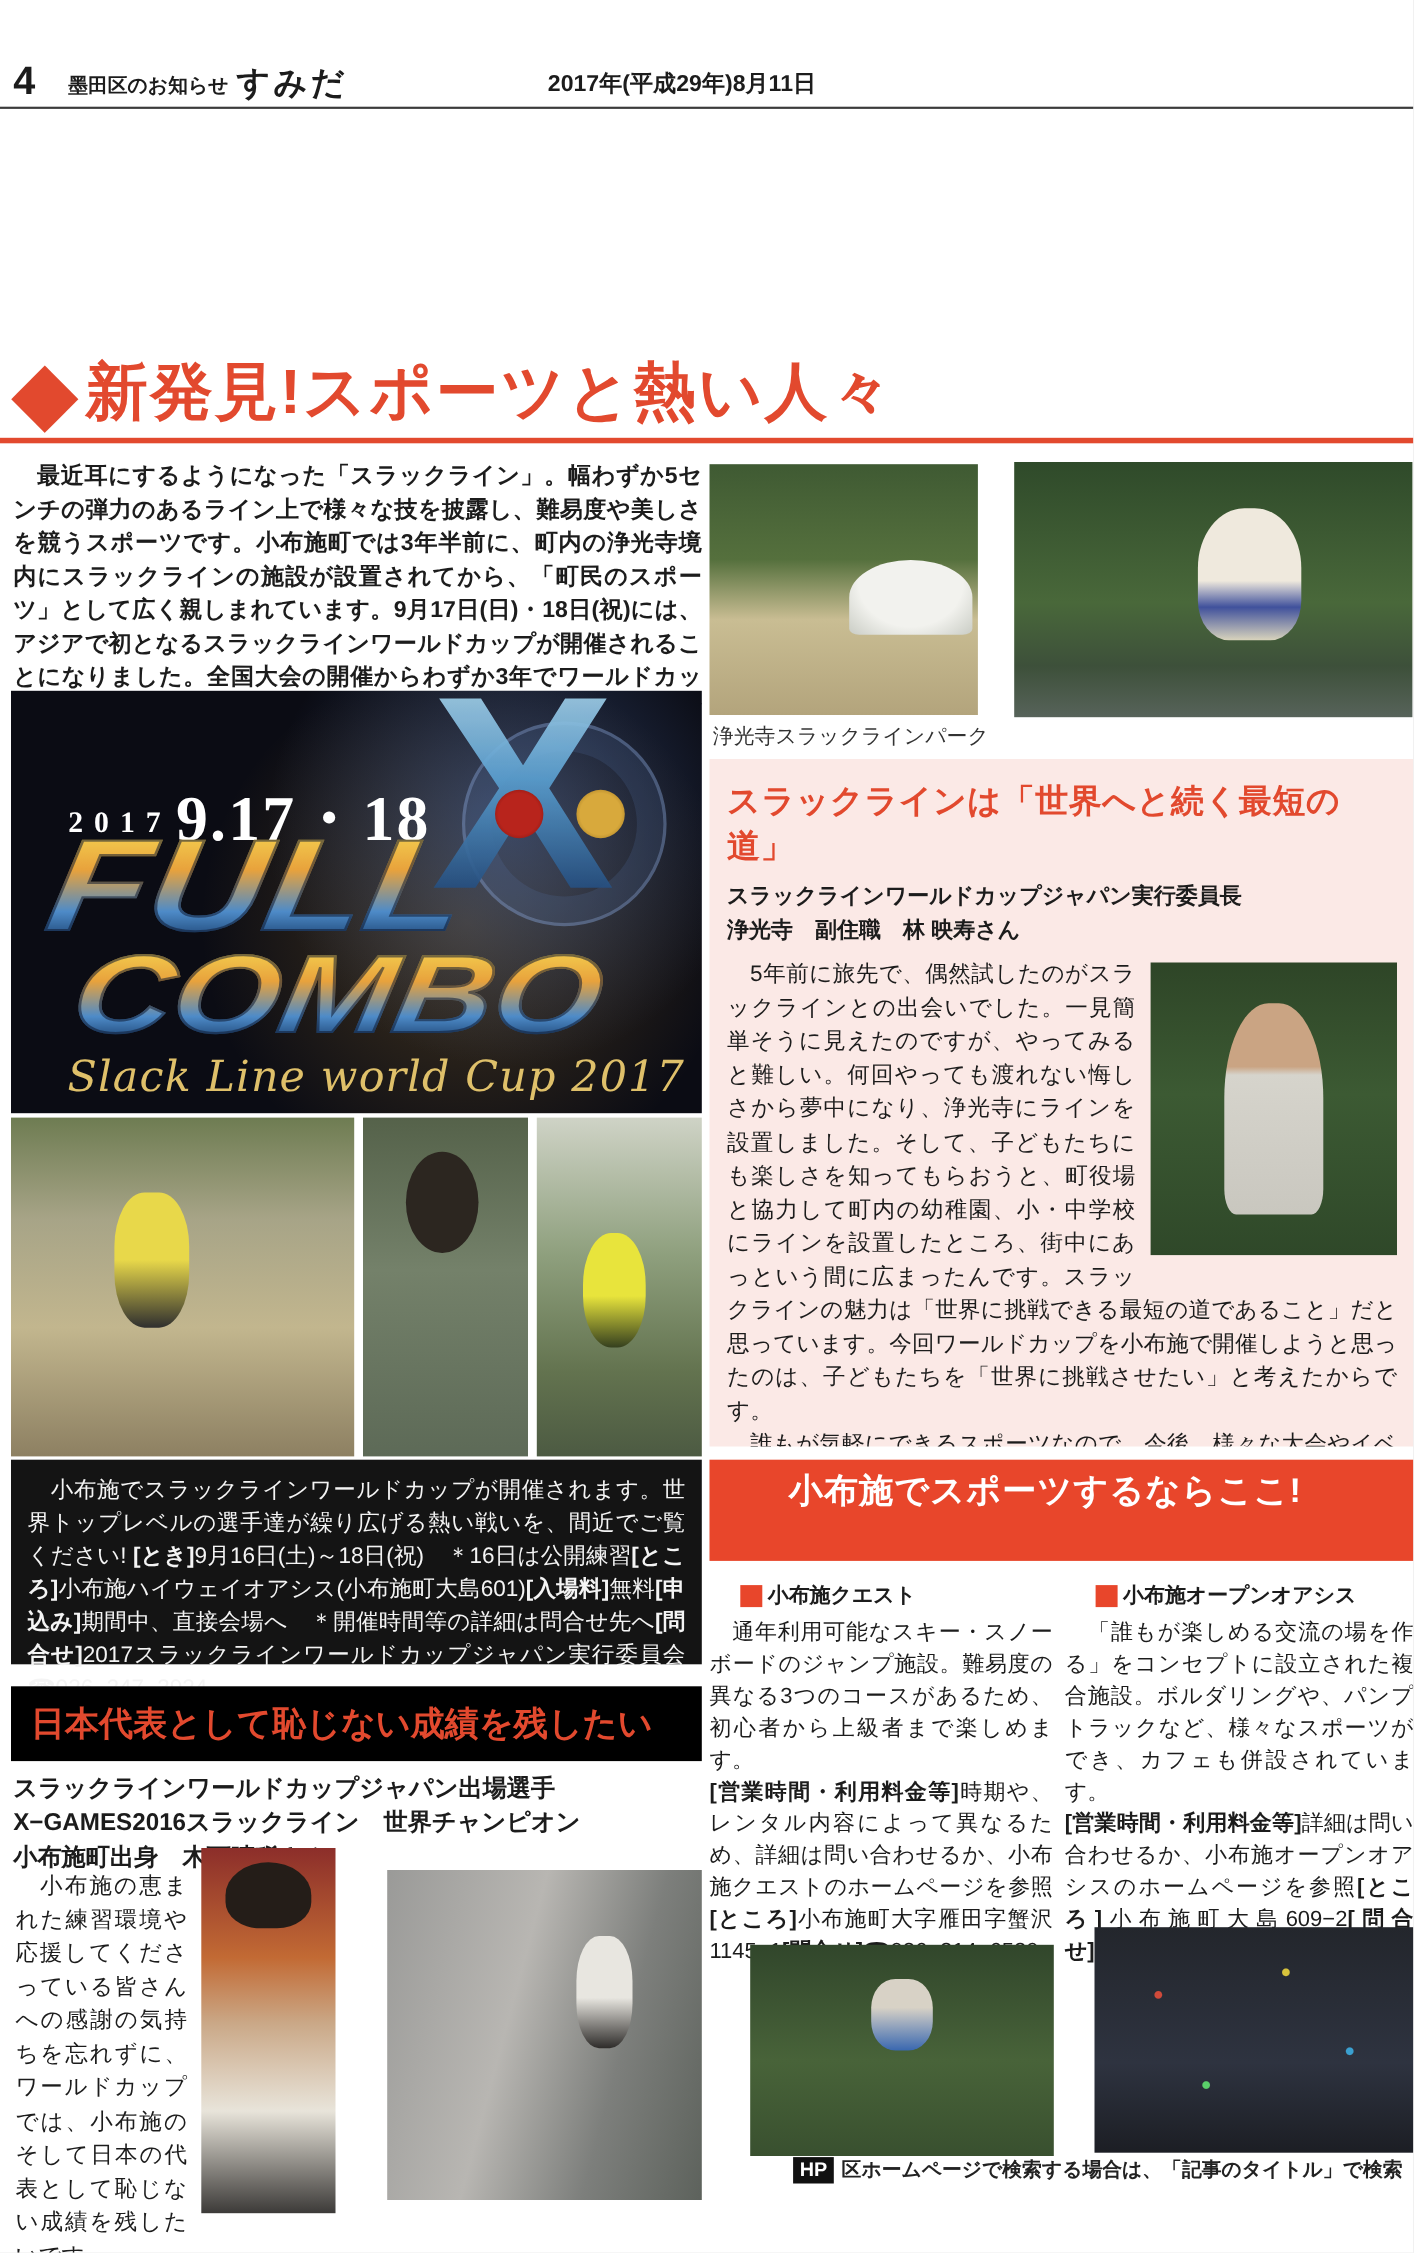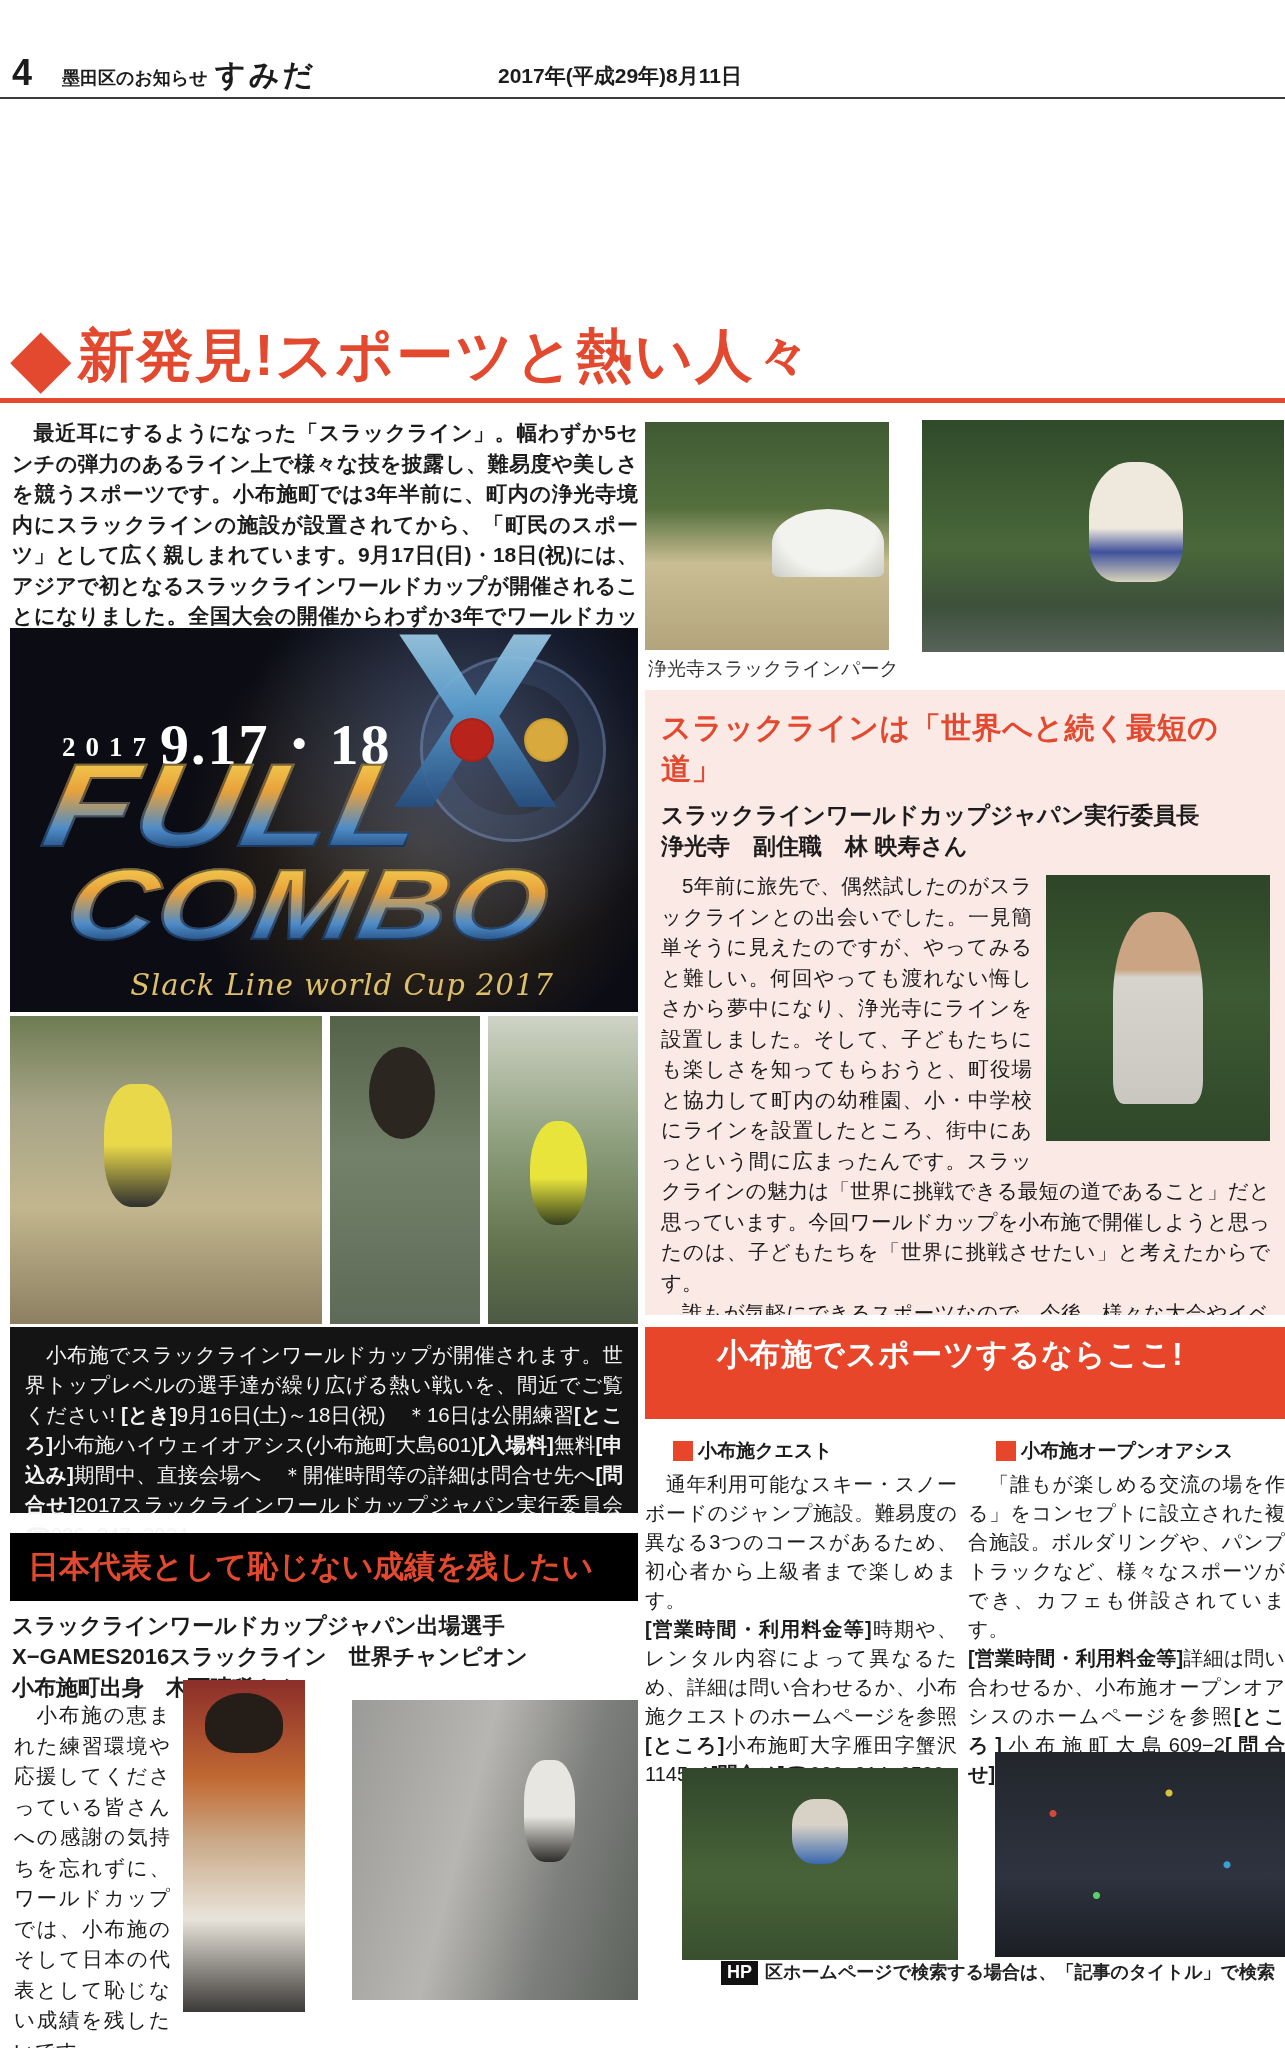--- a/index.html
+++ b/index.html
@@ -53,21 +53,21 @@
   .poster-day{font-size:58px;font-weight:800;letter-spacing:2px;}
   .poster-t1,.poster-t2{position:absolute;font-weight:900;font-style:italic;white-space:nowrap;
     background:linear-gradient(180deg,#f7dc55 0%,#ebা23c 35%,#e8a23c 38%,#4e8bc8 70%,#0a2a55 100%);
     background:linear-gradient(180deg,#f7dc55 0%,#e8a23c 38%,#4e8bc8 70%,#0a2a55 100%);
     -webkit-background-clip:text;background-clip:text;color:transparent;
     -webkit-text-stroke:2px rgba(15,25,50,.55);transform:skewX(-10deg) scaleX(1.25);transform-origin:left;}
   .poster-t1{left:36px;top:118px;font-size:118px;line-height:1;}
   .poster-t2{left:58px;top:226px;font-size:100px;line-height:1;}
   .poster-sub{position:absolute;left:0;right:0;bottom:10px;text-align:center;
     font-family:"DejaVu Serif","Liberation Serif",serif;font-style:italic;
-    font-size:29px;color:#dfc06a;letter-spacing:1px;padding-left:36px;}
+    font-size:39px;color:#dfc06a;letter-spacing:1px;padding-left:36px;}
   .poster-x{position:absolute;right:6px;top:-6px;width:240px;height:260px;}
   .poster-x .ring{position:absolute;left:28px;top:34px;width:180px;height:180px;border-radius:50%;
     border:3px solid rgba(130,160,210,.45);box-shadow:inset 0 0 0 24px rgba(90,120,180,.18);}
   .poster-x .xg{position:absolute;left:0;top:-26px;font-size:250px;font-weight:900;line-height:1;
     background:linear-gradient(180deg,#bfe3f2 0%,#5a9fd0 45%,#123061 100%);
     -webkit-background-clip:text;background-clip:text;color:transparent;opacity:.92;}
   .poster-x .disc{position:absolute;width:44px;height:44px;border-radius:50%;}
   .poster-x .disc.red{left:58px;top:96px;background:radial-gradient(circle,#b8241c 60%,#70100c 100%);}
   .poster-x .disc.gold{left:132px;top:96px;background:radial-gradient(circle,#d8a93c 60%,#8a6316 100%);}
 
@@ -90,21 +90,21 @@
   .info-box{left:10px;top:1327px;width:628px;height:186px;background:#141414;color:#f4f4f4;
     box-sizing:border-box;padding:13px 15px;font-size:20.5px;line-height:30px;font-weight:500;
     text-align:justify;}
   .info-box p{margin:0;display:inline;}
   .info-box b{font-weight:800;}
 
   
   .interview{left:645px;top:690px;width:640px;height:625px;background:#fbe9e6;
     box-sizing:border-box;padding:16px 15px 0 16px;overflow:hidden;}
   .iv-head{margin:2px 0 10px;font-size:30px;font-weight:800;color:#e2492e;letter-spacing:0.5px;}
-  .iv-sub{margin:0;font-size:23px;font-weight:800;line-height:31px;}
+  .iv-sub{margin:0;font-size:20px;font-weight:800;line-height:31px;}
   .iv-body{margin-top:9px;font-size:20.5px;line-height:30.5px;font-weight:500;text-align:justify;}
   .iv-body p{margin:0;}
   .ph-portrait{float:right;width:224px;height:266px;margin:4px 0 8px 14px;
     background:linear-gradient(180deg,#2e4527 0%,#3c5a33 45%,#2f4829 100%);}
   .ph-portrait::after{content:"";position:absolute;position:relative;display:block;left:30%;top:14%;
     width:40%;height:72%;border-radius:45% 45% 12% 12%;
     background:linear-gradient(180deg,#caa483 30%,#d6d4cc 34%,#c9c7bf 100%);}
 
   
   .banner{left:645px;top:1327px;width:640px;height:92px;background:#e8462b;color:#fff;

